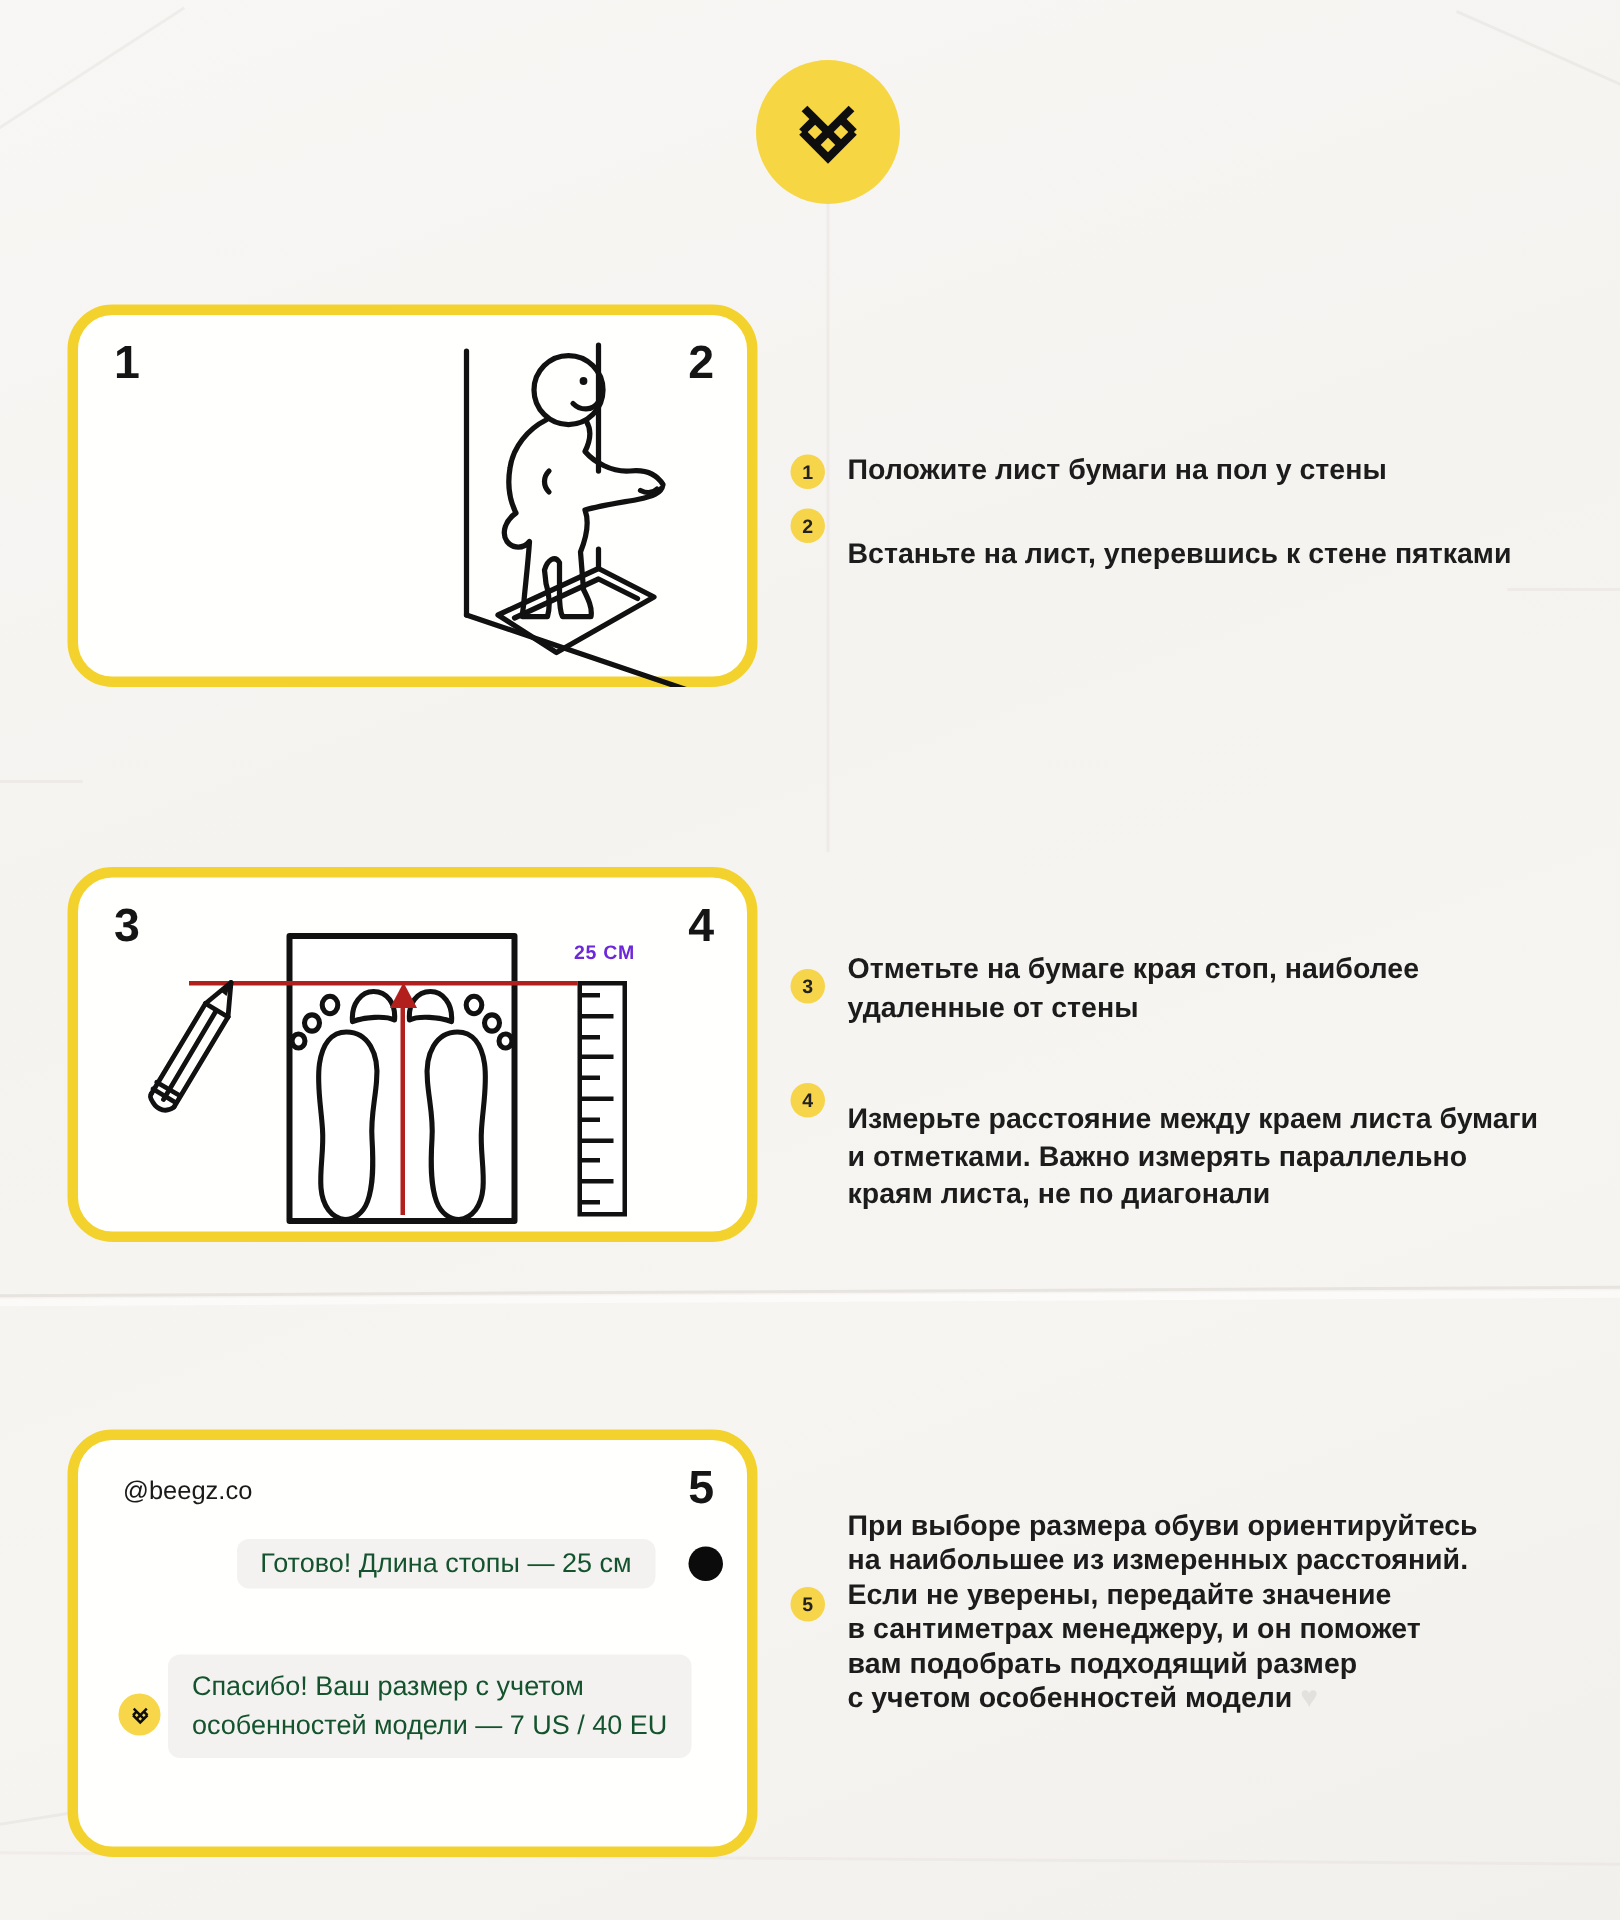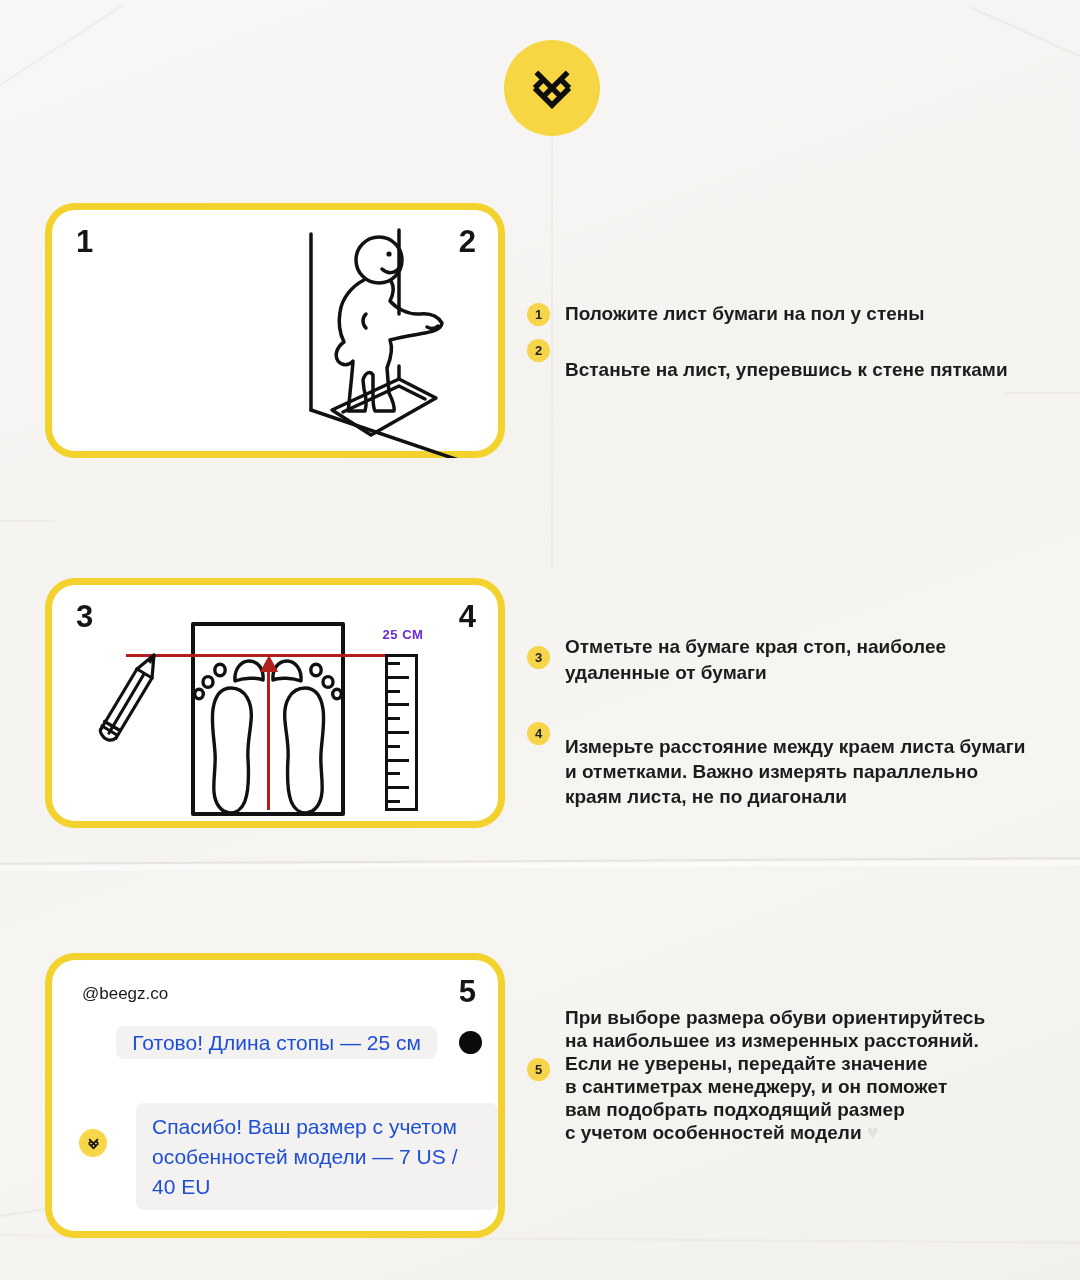--- a/index.html
+++ b/index.html
@@ -43,25 +43,25 @@
   .redline-v{ position:absolute; left:215px; top:86px; width:3px; height:139px; background:#B2201E; z-index:3; }
   .ruler{ position:absolute; left:333px; top:69px; width:33px; height:157px; background:#fff;
      border:3px solid #111; z-index:4; display:flex; flex-direction:column; justify-content:space-between;
      padding:5px 0; }
   .tick{ height:3px; width:12px; background:#111; }
   .tick.long{ width:21px; }
   .ruler-label{ position:absolute; left:327px; top:42px; width:48px; text-align:center;
      font-size:13px; font-weight:700; letter-spacing:.5px; color:#6d28d9; z-index:4;}
   
   .handle{ position:absolute; left:30px; top:24px; font-size:17px; font-weight:500; color:#1a1a1a; }
-  .bubble{ background:#F3F2F0; border-radius:8px; font-size:21px; color:#1d4ed8; }
+  .bubble{ background:#F3F2F0; border-radius:8px; font-size:18px; color:#14532d; }
   .bubble.b1{ position:absolute; right:61px; top:66px; height:33px; padding:0 16px;
      display:flex; align-items:center; white-space:nowrap; }
   .bubble.b2{ position:absolute; left:60px; top:143px; padding:9px 16px; line-height:1.42;
-     white-space:pre-line;margin-left:24px; }
+     white-space:pre-line; }
   .dot-avatar{ position:absolute; left:407px; top:71px; width:23px; height:23px;
      border-radius:50%; background:#0b0b0b; }
   .brand-avatar{ position:absolute; left:27px; top:169px; width:28px; height:28px; border-radius:50%;
      background:#F7D64A; display:flex; align-items:center; justify-content:center; }
   
   .badge{ position:absolute; left:527px; width:23px; height:23px; border-radius:50%;
      background:#F7D54A; display:flex; align-items:center; justify-content:center;
      font-size:13px; font-weight:700; color:#222; }
   .step-text{ position:absolute; left:565px; width:500px; font-size:19px; font-weight:700;
      color:#1c1c1c; white-space:pre-line; }
@@ -205,21 +205,21 @@
   </section>
 
   <div class="badge" style="top:303px;">1</div>
   <div class="step-text lh24" style="top:302px;">Положите лист бумаги на пол у стены</div>
 
   <div class="badge" style="top:339px;">2</div>
   <div class="step-text lh24" style="top:338px;margin-top:20px;">Встаньте на лист, уперевшись к стене пятками</div>
 
   <div class="badge" style="top:646px;">3</div>
   <div class="step-text lh26" style="top:634px;">Отметьте на бумаге края стоп, наиболее
-удаленные от бумаги</div>
+удаленные от стены</div>
 
   <div class="badge" style="top:722px;">4</div>
   <div class="step-text lh25" style="top:696px;">Измерьте расстояние между краем листа бумаги
 и отметками. Важно измерять параллельно
 краям листа, не по диагонали</div>
 
   <div class="badge" style="top:1058px;">5</div>
   <div class="step-text lh23" style="top:1006px;"><span>При выборе размера обуви ориентируйтесь
 на наибольшее из измеренных расстояний.
 Если не уверены, передайте значение

